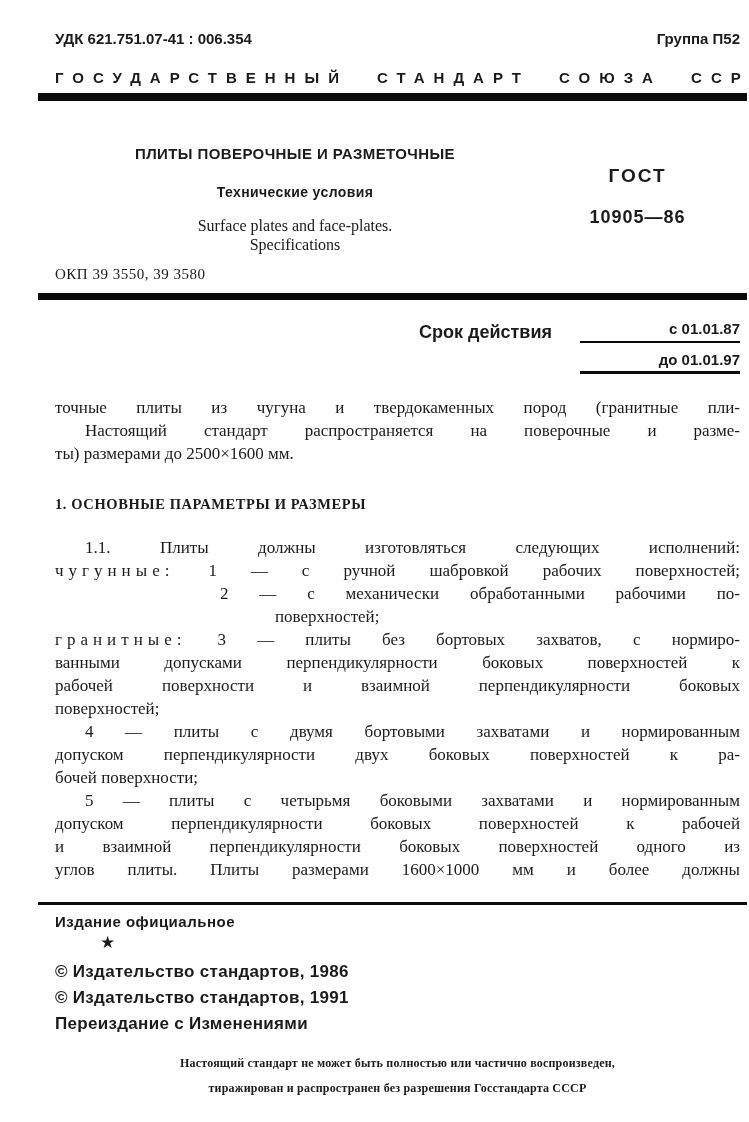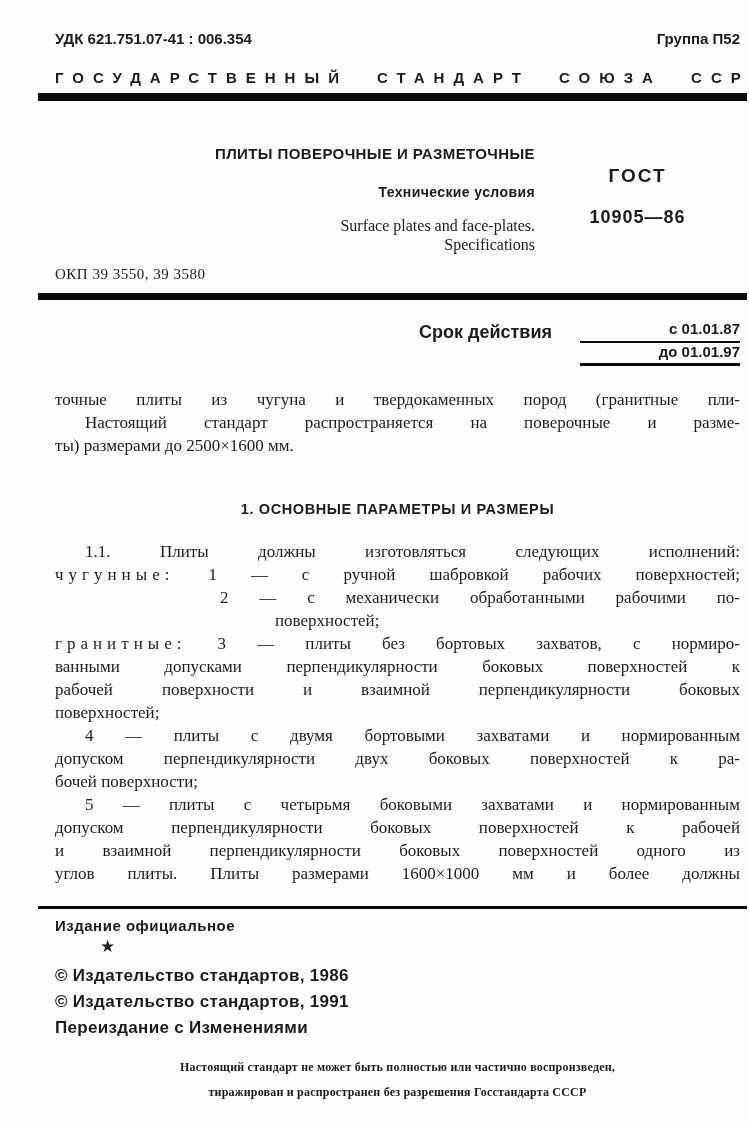--- a/index.html
+++ b/index.html
@@ -22,48 +22,48 @@
   .org-header{margin-top:22px;font-family:"Liberation Sans", sans-serif;
     font-weight:bold;font-size:15px;letter-spacing:9px;word-spacing:16px;
     white-space:nowrap;}
 
   .rule-thick{height:8px;background:#0a0a0a;margin:7px -7px 0 -17px;}
   .rule-thick2{height:7px;background:#0a0a0a;margin:10px -7px 0 -17px;}
   .rule-thin{height:3px;background:#0a0a0a;margin:21px -7px 0 -17px;}
 
   
   .title-row{display:flex;margin-top:44px;}
-  .title-left{flex:1;text-align:right;}
+  .title-left{flex:1;text-align:center;}
   .title-ru{font-family:"Liberation Sans", sans-serif;font-weight:bold;font-size:15px;letter-spacing:.4px;}
   .subtitle-ru{font-family:"Liberation Sans", sans-serif;font-weight:bold;font-size:14px;margin-top:22px;letter-spacing:.4px;}
   .title-en{margin-top:16px;font-size:16px;line-height:19px;}
   .title-right{width:205px;text-align:center;padding-top:20px;}
   .gost-label{font-family:"Liberation Sans", sans-serif;font-weight:bold;font-size:19px;letter-spacing:2px;}
   .gost-number{font-family:"Liberation Sans", sans-serif;font-weight:bold;font-size:18px;margin-top:20px;letter-spacing:1px;}
 
   .okp{margin-top:12px;font-size:15px;letter-spacing:.5px;}
 
   
   .validity{display:flex;justify-content:flex-end;align-items:flex-start;gap:28px;margin-top:20px;}
   .validity-label{font-family:"Liberation Sans", sans-serif;font-weight:bold;font-size:18px;padding-top:2px;}
   .validity-dates{width:160px;font-family:"Liberation Sans", sans-serif;font-weight:bold;font-size:15px;text-align:right;}
   .validity-from{padding-bottom:4px;border-bottom:2px solid #0a0a0a;}
-  .validity-to{padding-top:0;padding-bottom:3px;border-bottom:3px solid #0a0a0a;}
+  .validity-to{padding-top:8px;padding-bottom:3px;border-bottom:3px solid #0a0a0a;}
 
   
   .bodytext{font-size:17px;line-height:23px;}
   .intro{margin-top:22px;}
   .bl{min-height:23px;}
   .j{text-align:justify;text-align-last:justify;}
   .ind{text-indent:30px;}
   .ml1{margin-left:165px;}
   .ml2{margin-left:220px;}
   .spaced{letter-spacing:5px;}
 
-  .sec-heading{margin-top:44px;text-align:center;font-family:Liberation Sans, sans-serif;
+  .sec-heading{margin-top:31px;text-align:left;font-family:Liberation Serif, serif;
     font-weight:bold;font-size:14.5px;letter-spacing:.6px;}
   .sec-lines{margin-top:23px;}
 
   
   .official{margin-top:8px;font-family:"Liberation Sans", sans-serif;font-weight:bold;font-size:15px;letter-spacing:.5px;}
   .star{margin-left:45px;margin-top:2px;font-size:17px;}
   .copyright{margin-top:6px;text-align:left;padding-right:28px;
     font-family:"Liberation Sans", sans-serif;font-weight:bold;font-size:17px;line-height:26px;letter-spacing:.3px;}
   .notice{margin-top:14px;text-align:center;font-weight:bold;font-size:12px;line-height:25px;letter-spacing:.2px;}
 </style>

